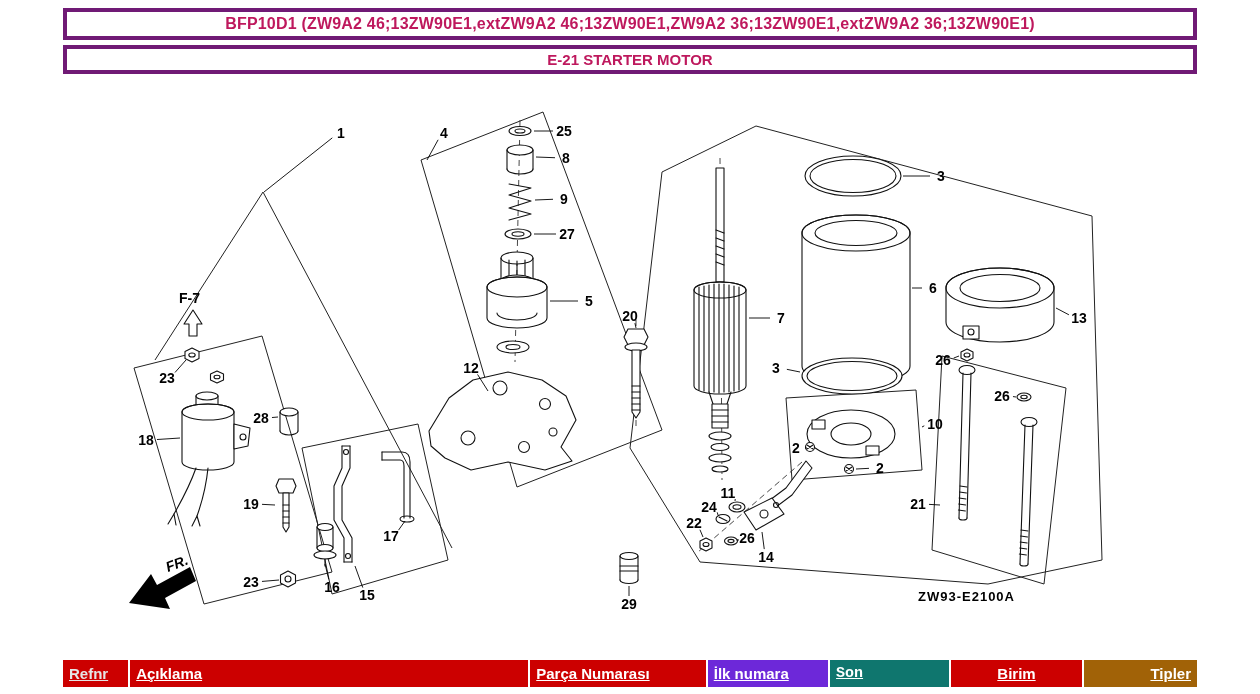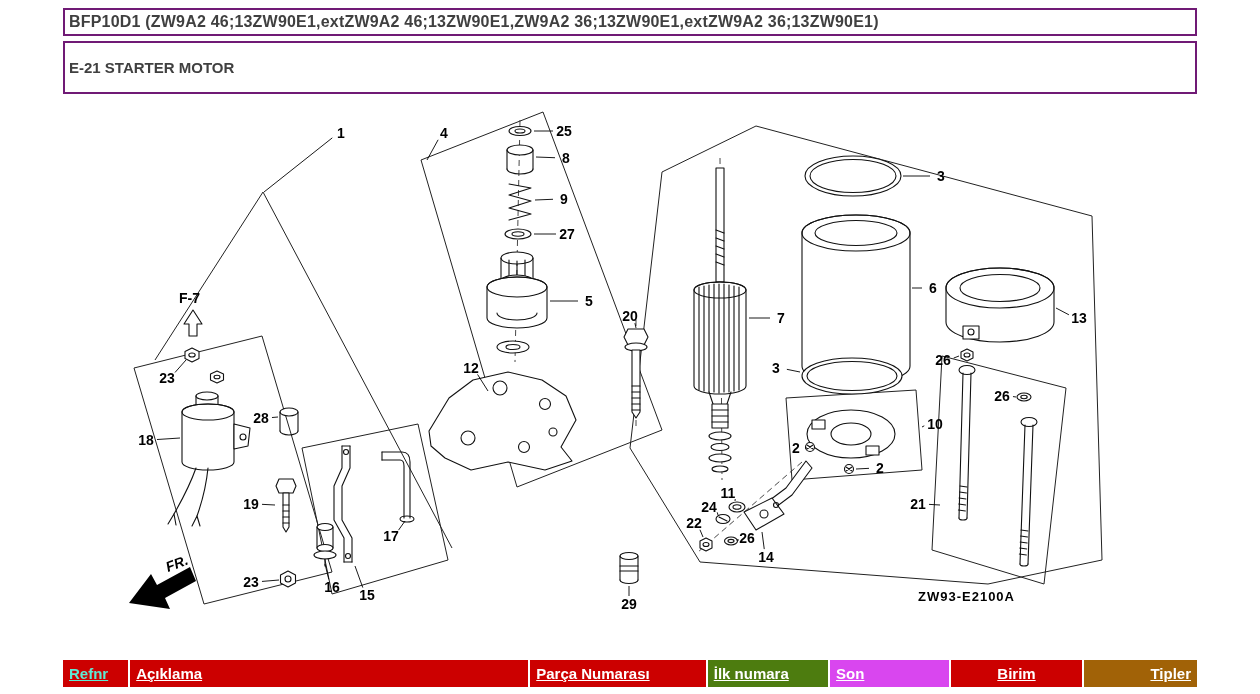--- a/index.html
+++ b/index.html
@@ -2,25 +2,25 @@
 <html><head>
 <meta charset="utf-8">
 <style>
   html,body{margin:0;padding:0;}
   body{
     width:1260px;height:694px;position:relative;background:#fff;
     font-family:"Liberation Sans",sans-serif;overflow:hidden;
   }
   .hdr{position:relative;z-index:2;margin:8px 63px 0 63px;}
   .hbox{
-    border:2px solid #701a75;background:#fff;text-align:left;
-    font-weight:bold;color:#404040;
+    border:4px solid #701a75;background:#fff;text-align:center;
+    font-weight:bold;color:#be185d;
   }
   .hbox.model{font-size:16px;padding:3px 4px;letter-spacing:.2px;}
-  .hbox.section{font-size:15px;padding:16px 4px;margin-top:5px;}
+  .hbox.section{font-size:15px;padding:2px 4px;margin-top:5px;}
   #diagram-svg{position:absolute;left:0;top:0;z-index:1;}
   .art{fill:none;stroke:#111;stroke-width:1.1;stroke-linejoin:round;stroke-linecap:round;}
   .artw{fill:#fff;stroke:#111;stroke-width:1.1;stroke-linejoin:round;stroke-linecap:round;}
   .boundary{fill:none;stroke:#222;stroke-width:1;stroke-linejoin:round;}
   .dash{fill:none;stroke:#333;stroke-width:.9;stroke-dasharray:6 4;}
   .callout{font:bold 14px "Liberation Sans",sans-serif;fill:#000;text-anchor:middle;}
   .leader{stroke:#000;stroke-width:.9;}
   .flabel{font:bold 14px "Liberation Sans",sans-serif;fill:#000;}
   .frlabel{font:italic bold 14px "Liberation Sans",sans-serif;fill:#000;}
   .code{font:bold 13px "Liberation Sans",sans-serif;fill:#000;letter-spacing:1px;}
@@ -350,32 +350,32 @@
       <text x="332" y="592" class="callout">16</text>
       <line x1="362.7941302800107" y1="587.6078653406249" x2="355" y2="566" class="leader"></line>
       <text x="367" y="600" class="callout">15</text>
       <line x1="629" y1="596" x2="629" y2="586" class="leader"></line>
       <text x="629" y="609" class="callout">29</text>
     </g>
 </svg>
 
 <div class="table-bar">
   <div class="tcell w-refnr" style="background: rgb(204, 0, 0);">
-    <span class="col-link" style="color: #5eead4;">Refnr</span>
+    <span class="col-link" style="color: #e5e5e5;">Refnr</span>
   </div>
   <div class="tcell w-acik" style="background: rgb(204, 0, 0);">
     <span class="col-link" style="color: rgb(255, 255, 255);">Açıklama</span>
   </div>
   <div class="tcell w-parca" style="background: rgb(204, 0, 0);">
     <span class="col-link" style="color: rgb(255, 255, 255);">Parça Numarası</span>
   </div>
-  <div class="tcell w-ilk" style="background: #4d7c0f;">
+  <div class="tcell w-ilk" style="background: #6d28d9;">
     <span class="col-link" style="color: rgb(255, 255, 255);">İlk numara</span>
   </div>
-  <div class="tcell w-son" style="background: #d946ef;">
+  <div class="tcell w-son" style="background: #0f766e; font-family: Liberation Mono, monospace;">
     <span class="col-link" style="color: rgb(255, 255, 255);">Son</span>
   </div>
   <div class="tcell w-birim" style="background: rgb(204, 0, 0);">
     <span class="col-link" style="color: rgb(255, 255, 255);">Birim</span>
   </div>
   <div class="tcell w-tipler" style="background: #a16207;">
     <span class="col-link" style="color: rgb(255, 255, 255);">Tipler</span>
   </div>
 </div>
 

